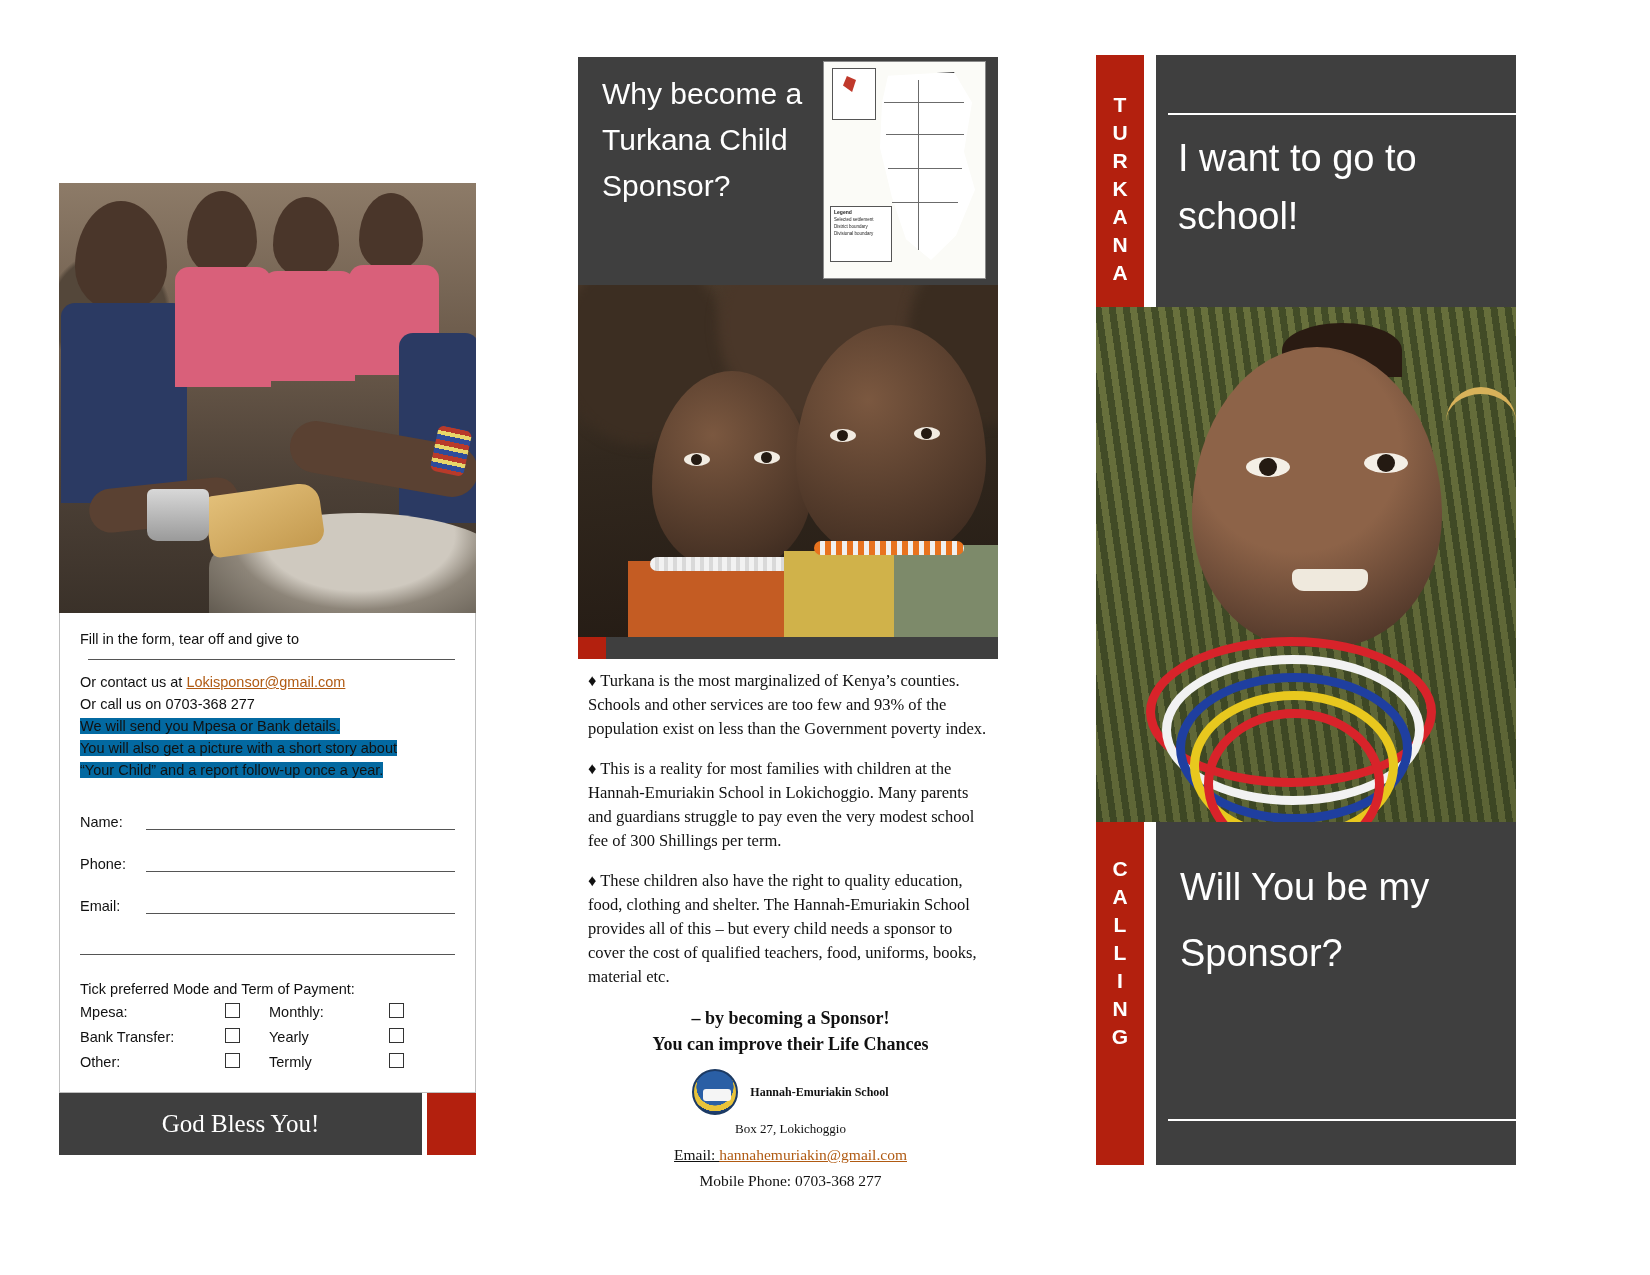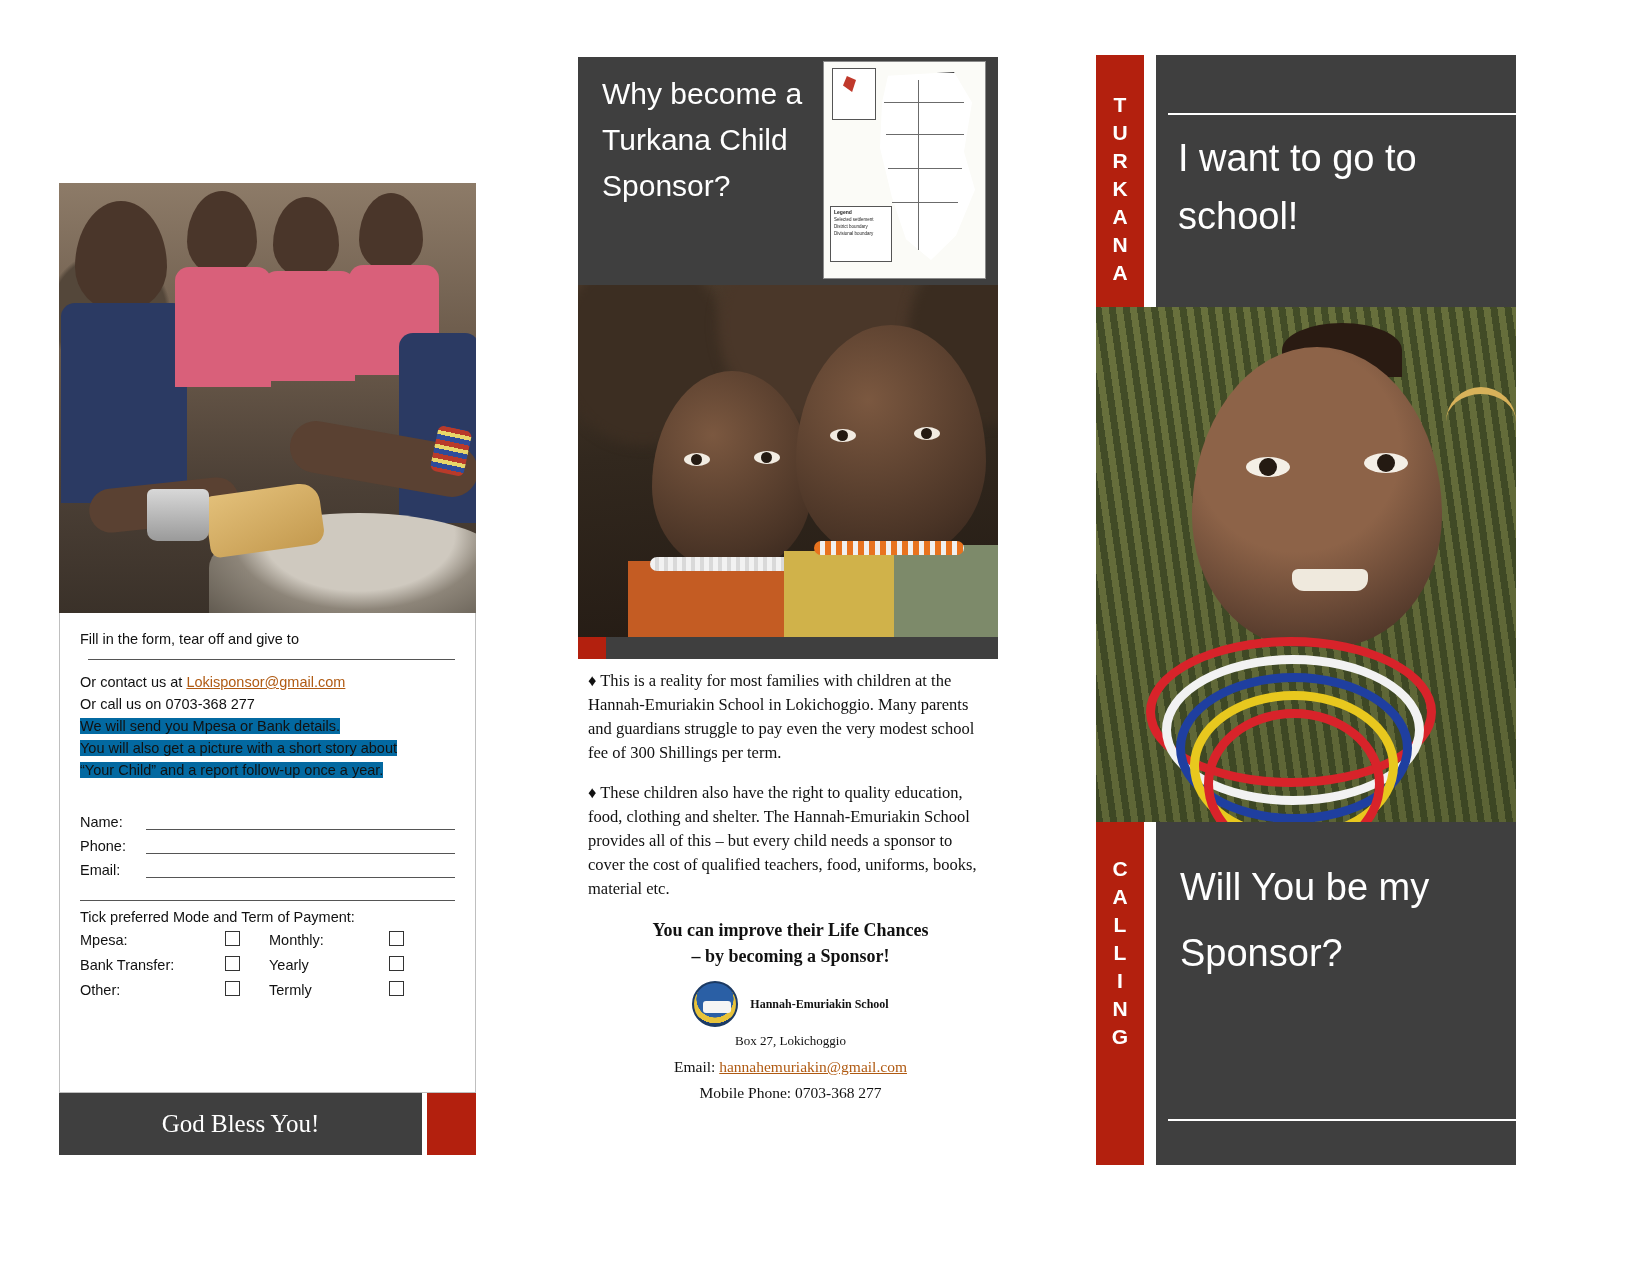--- a/index.html
+++ b/index.html
@@ -133,21 +133,21 @@
     height: 1px;
     margin: 12px 0 12px 8px;
   }
   .contact-line { margin: 2px 0; line-height: 20px; }
   .link { color: #b05a12; text-decoration: underline; }
   .hl { background: #0369a1; }
   .fields { margin-top: 34px; }
   .field-row {
     display: flex;
     align-items: flex-end;
-    margin-bottom: 8px;
+    margin-bottom: 26px;
   }
   .field-label { width: 66px; font-size: 14.5px; }
   .field-line {
     flex: 1;
     border-bottom: 1px solid #555;
     height: 15px;
   }
   .field-line.full { margin-left: 0; }
   .tick-title { margin-top: 8px; margin-bottom: 6px; font-size: 14.5px; }
   .tick-grid {
@@ -359,21 +359,21 @@
   .school-logo::after {
     content: "";
     position: absolute;
     left: 9px; top: 18px;
     width: 28px; height: 12px;
     background: #f5f5f5;
     border-radius: 3px;
   }
   .school-name { font-size: 12px; font-weight: bold; }
   .school-addr { font-size: 13px; margin-top: 2px; }
-  .school-email { font-size: 15.5px; margin-top: 2px; }
+  .school-email { font-size: 15.5px; margin-top: 2px; text-decoration: underline; }
   .school-phone { font-size: 15.5px; margin-top: 2px; }
 
   
   .panel3 {
     position: absolute;
     left: 1096px;
     top: 55px;
     width: 420px;
     height: 1110px;
   }
@@ -621,26 +621,27 @@
       <div class="ph2-eye" style="left:252px; top:144px;"></div>
       <div class="ph2-eye" style="left:336px; top:142px;"></div>
       <div class="ph2-collar" style="left:206px; top:266px; width:110px; height:90px; background:#d0b24a;"></div>
       <div class="ph2-collar" style="left:316px; top:260px; width:104px; height:96px; background:#7d8a6a;"></div>
       <div class="ph2-beads" style="left:236px; top:256px; width:150px; background:repeating-linear-gradient(90deg,#e8731f 0 6px,#f0f0f0 6px 11px);"></div>
     </div>
 
     <div class="p2-redstrip"></div>
 
     <div class="p2-body">
+      <p>♦ Turkana is the most marginalized of Kenya’s counties. Schools and other services are too few and 93% of the population exist on less than the Government poverty index.</p>
       <p>♦ This is a reality for most families with children at the Hannah-Emuriakin School in Lokichoggio. Many parents and guardians struggle to pay even the very modest school fee of 300 Shillings per term.</p>
       <p>♦ These children also have the right to quality education, food, clothing and shelter. The Hannah-Emuriakin School provides all of this – but every child needs a sponsor to cover the cost of qualified teachers, food, uniforms, books, material etc.</p>
 
       <div class="p2-cta">
+        <div>– by becoming a Sponsor!</div>
         <div>You can improve their Life Chances</div>
-        <div>– by becoming a Sponsor!</div>
       </div>
 
       <div class="p2-school">
         <div class="school-row">
           <div class="school-logo"></div>
           <div class="school-name">Hannah-Emuriakin School</div>
         </div>
         <div class="school-addr">Box 27, Lokichoggio</div>
         <div class="school-email">
           <span>Email: </span><span class="link">hannahemuriakin@gmail.com</span>

